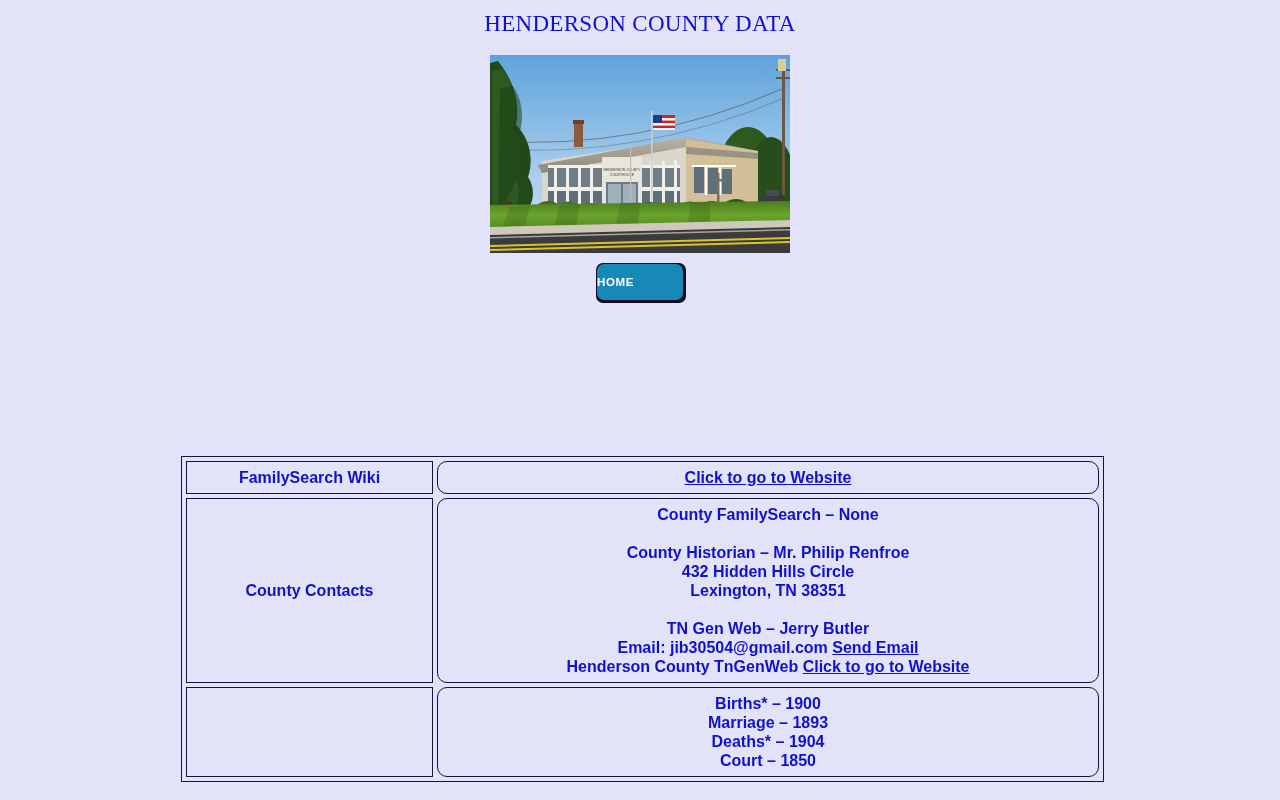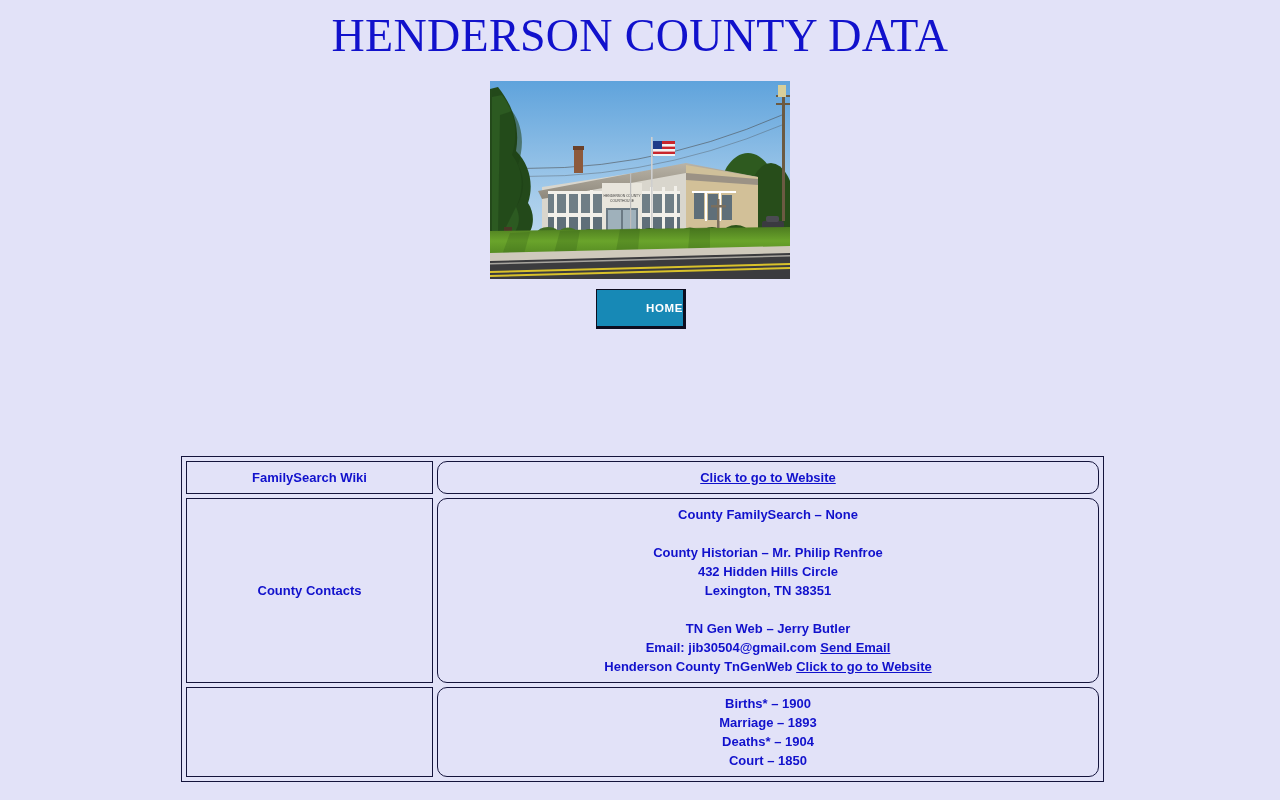--- a/index.html
+++ b/index.html
@@ -19,21 +19,21 @@
     position: relative;
     width: 1280px;
     height: 800px;
     background: #e2e2f8;
   }
 
   
   .page-title {
     text-align: center;
     font-family: "Liberation Serif", serif;
-    font-size: 46px;
+    font-size: 23px;
     color: #1111cc;
     letter-spacing: 0.3px;
     margin: 0;
     padding-top: 11px;
     font-weight: normal;
     line-height: 1.1;
   }
 
   .updated-line {
     text-align: center;
@@ -75,25 +75,25 @@
     display: inline-block;
     width: 86px;
     height: 36px;
     line-height: 36px;
     background: #1789b6;
     color: #ffffff;
     font-family: "Liberation Sans", sans-serif;
     font-size: 11.5px;
     font-weight: bold;
     letter-spacing: 0.6px;
-    border-radius: 0;
+    border-radius: 7px;
     border: none;
     box-shadow: 3px 3px 0 #0d0d1f, -1px -1px 0 #0d0d1f, 3px -1px 0 #0d0d1f, -1px 3px 0 #0d0d1f;
     cursor: pointer;
-    text-align: right;
+    text-align: left;
     vertical-align: middle;
     padding: 0;
   }
 
   
   .table-wrap {
     position: absolute;
     left: 181px;
     top: 456px;
     width: 917px;
@@ -105,21 +105,21 @@
     background: #e2e2f8;
     width: 917px;
     table-layout: fixed;
   }
   table.data-table td {
     border: 1px solid #14143c;
     background: #e2e2f8;
     text-align: center;
     vertical-align: middle;
     font-family: "Liberation Sans", sans-serif;
-    font-size: 13px;
+    font-size: 16px;
     font-weight: bold;
     color: #1111cc;
     padding: 6px 4px;
     line-height: 19px;
   }
   td.label-col { width: 237px; }
   td.value-col { width: 652px; border-radius: 10px; }
 
   .data-table a {
     color: #1111cc;

